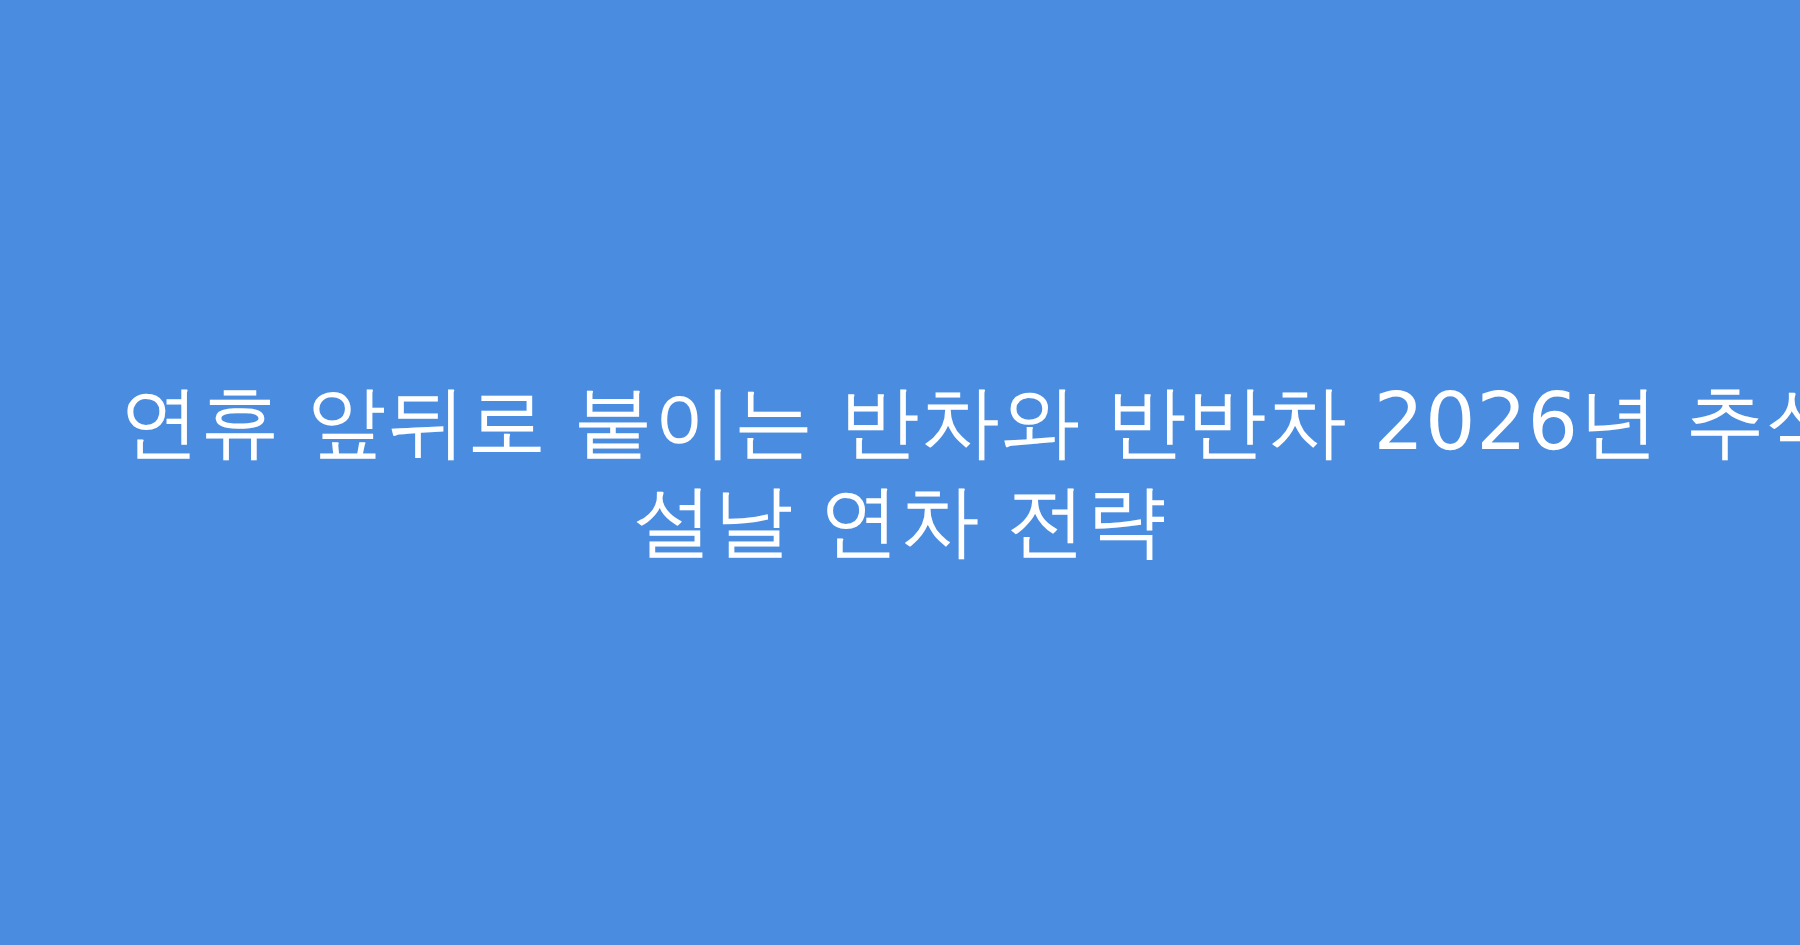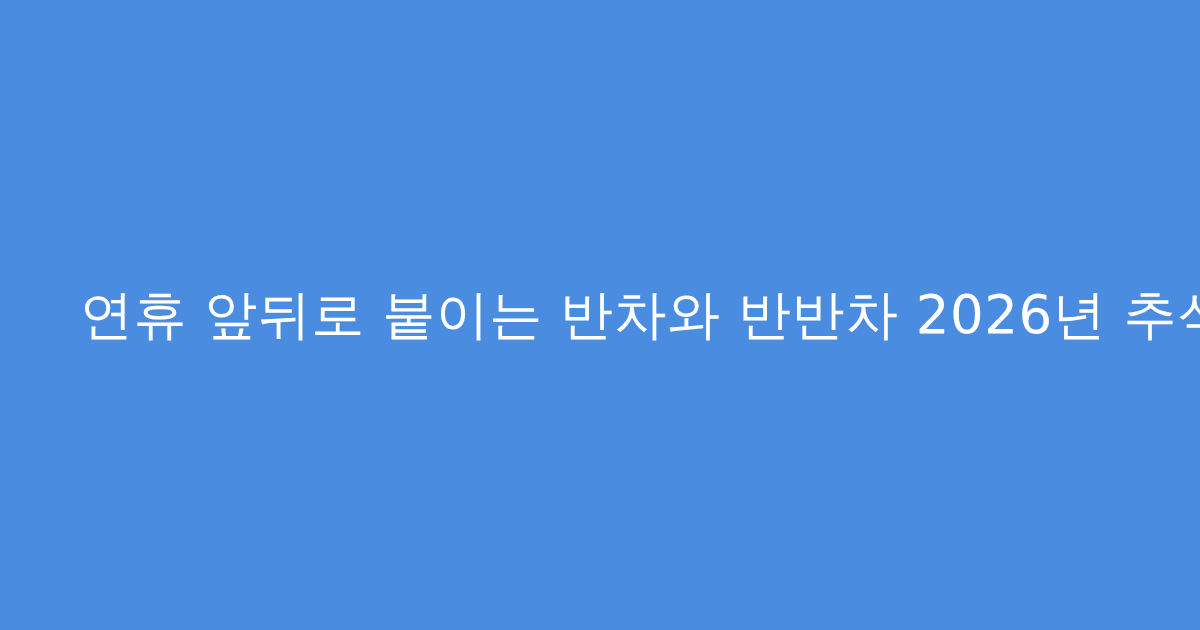--- a/index.html
+++ b/index.html
@@ -41,14 +41,15 @@
     letter-spacing: 0.5px;
     white-space: nowrap;
   }
 </style>
 </head>
 <body>
 
 <div class="card">
   <div class="title-block">
     <span class="title-line">연휴 앞뒤로 붙이는 반차와 반반차 2026년 추석</span>
+    <span class="title-line">설날 연차 전략</span>
   </div>
 </div>
 
 </body></html>

